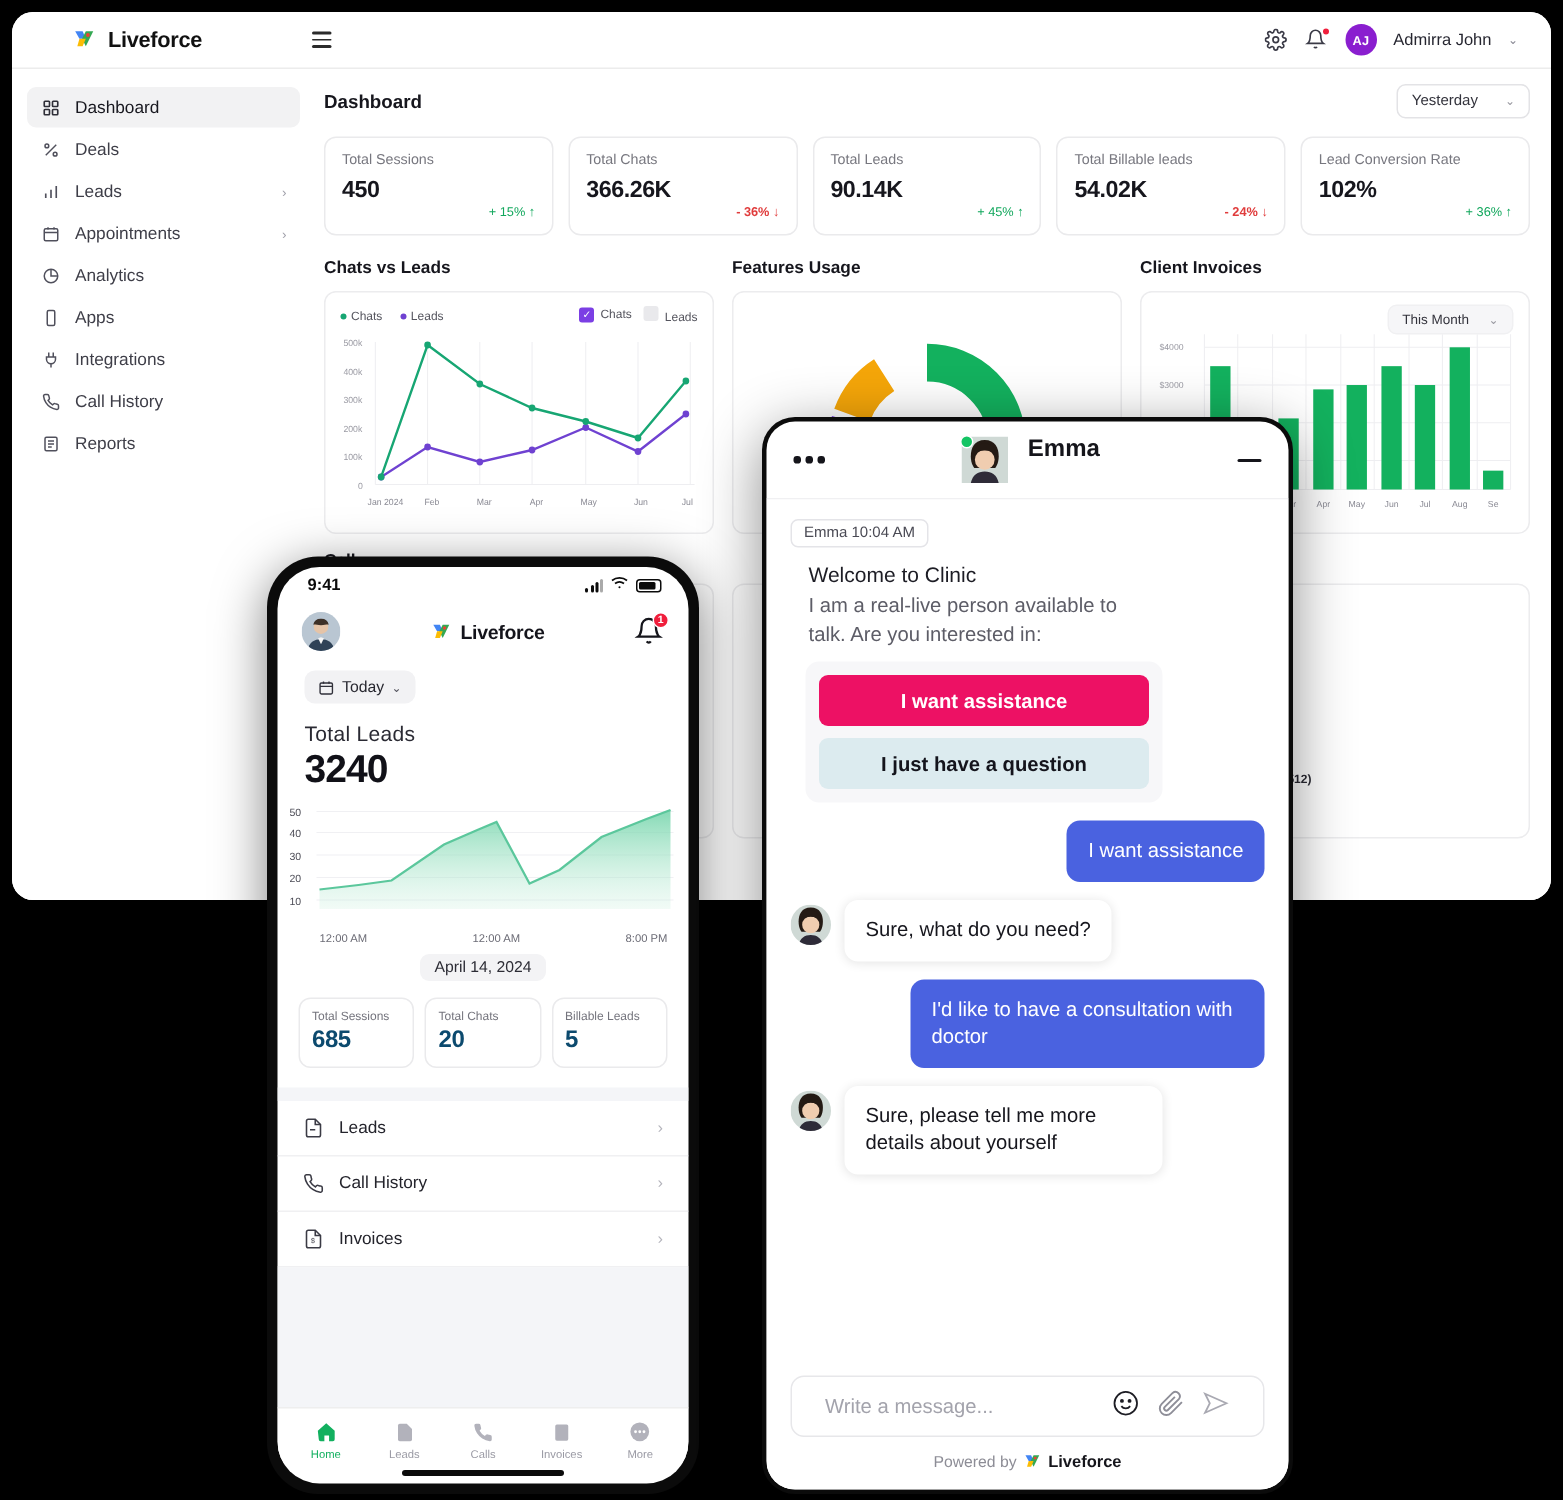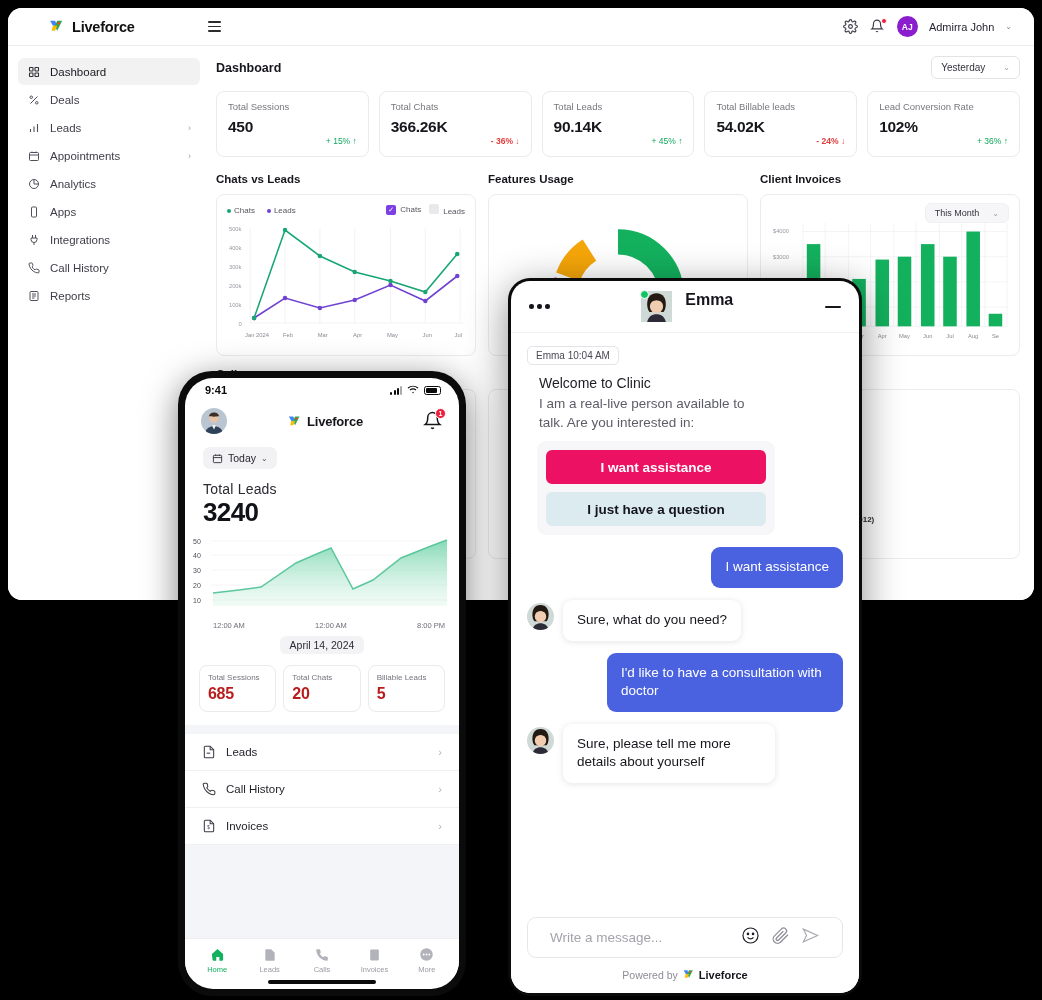--- a/index.html
+++ b/index.html
@@ -125,21 +125,21 @@
   }
   .ph-leads-label { margin:12px 0 0 18px; font-size:14px; color:#2a2a33; letter-spacing:.2px;}
   .ph-leads-value { margin:0 0 0 18px; font-size:26px; font-weight:bold; color:#111118; letter-spacing:-.6px;}
   .ph-chart { margin:4px 6px 0 6px; height:88px;}
   .ph-xaxis { display:flex; justify-content:space-between; padding:0 14px 0 28px; font-size:7.5px; color:#6c6c76; margin-top:1px;}
   .ph-date { text-align:center; margin-top:5px;}
   .ph-date span { background:#f3f3f5; border-radius:6px; padding:3px 10px; font-size:10.5px; color:#2c2c35;}
   .ph-stats { display:flex; gap:7px; padding:12px 14px 0 14px;}
   .ph-stat { flex:1; border:1px solid #eaeaec; border-radius:8px; padding:7px 8px 8px 8px; min-width:0;}
   .ph-stat-label { font-size:8px; color:#74747d; white-space:nowrap; margin-bottom:3px;}
-  .ph-stat-value { font-size:16px; font-weight:bold; color:#b91c1c; letter-spacing:-.3px;}
+  .ph-stat-value { font-size:16px; font-weight:bold; color:#0c4a6e; letter-spacing:-.3px;}
   .ph-sep { height:9px; background:#f4f5f8; margin-top:13px;}
   .ph-row { display:flex; align-items:center; gap:10px; padding:11px 17px; border-bottom:1px solid #f0f0f2; font-size:11.5px; color:#24242c;}
   .ph-row .chev { margin-left:auto; color:#b4b4bc; font-size:11px;}
   .ph-spacer { flex:1; background:#f4f5f8;}
   .tabbar { display:flex; background:#fff; padding:7px 6px 2px 6px; border-top:1px solid #eee;}
   .tab { flex:1; text-align:center; font-size:7.5px; color:#9a9aa4;}
   .tab.active { color:#12b05f; }
   .tab .ti { height:17px; display:flex; align-items:center; justify-content:center; margin-bottom:2px;}
   .home-ind { width:108px;height:4px;background:#0b0b0b;border-radius:3px;margin:4px auto 5px auto;}
 

